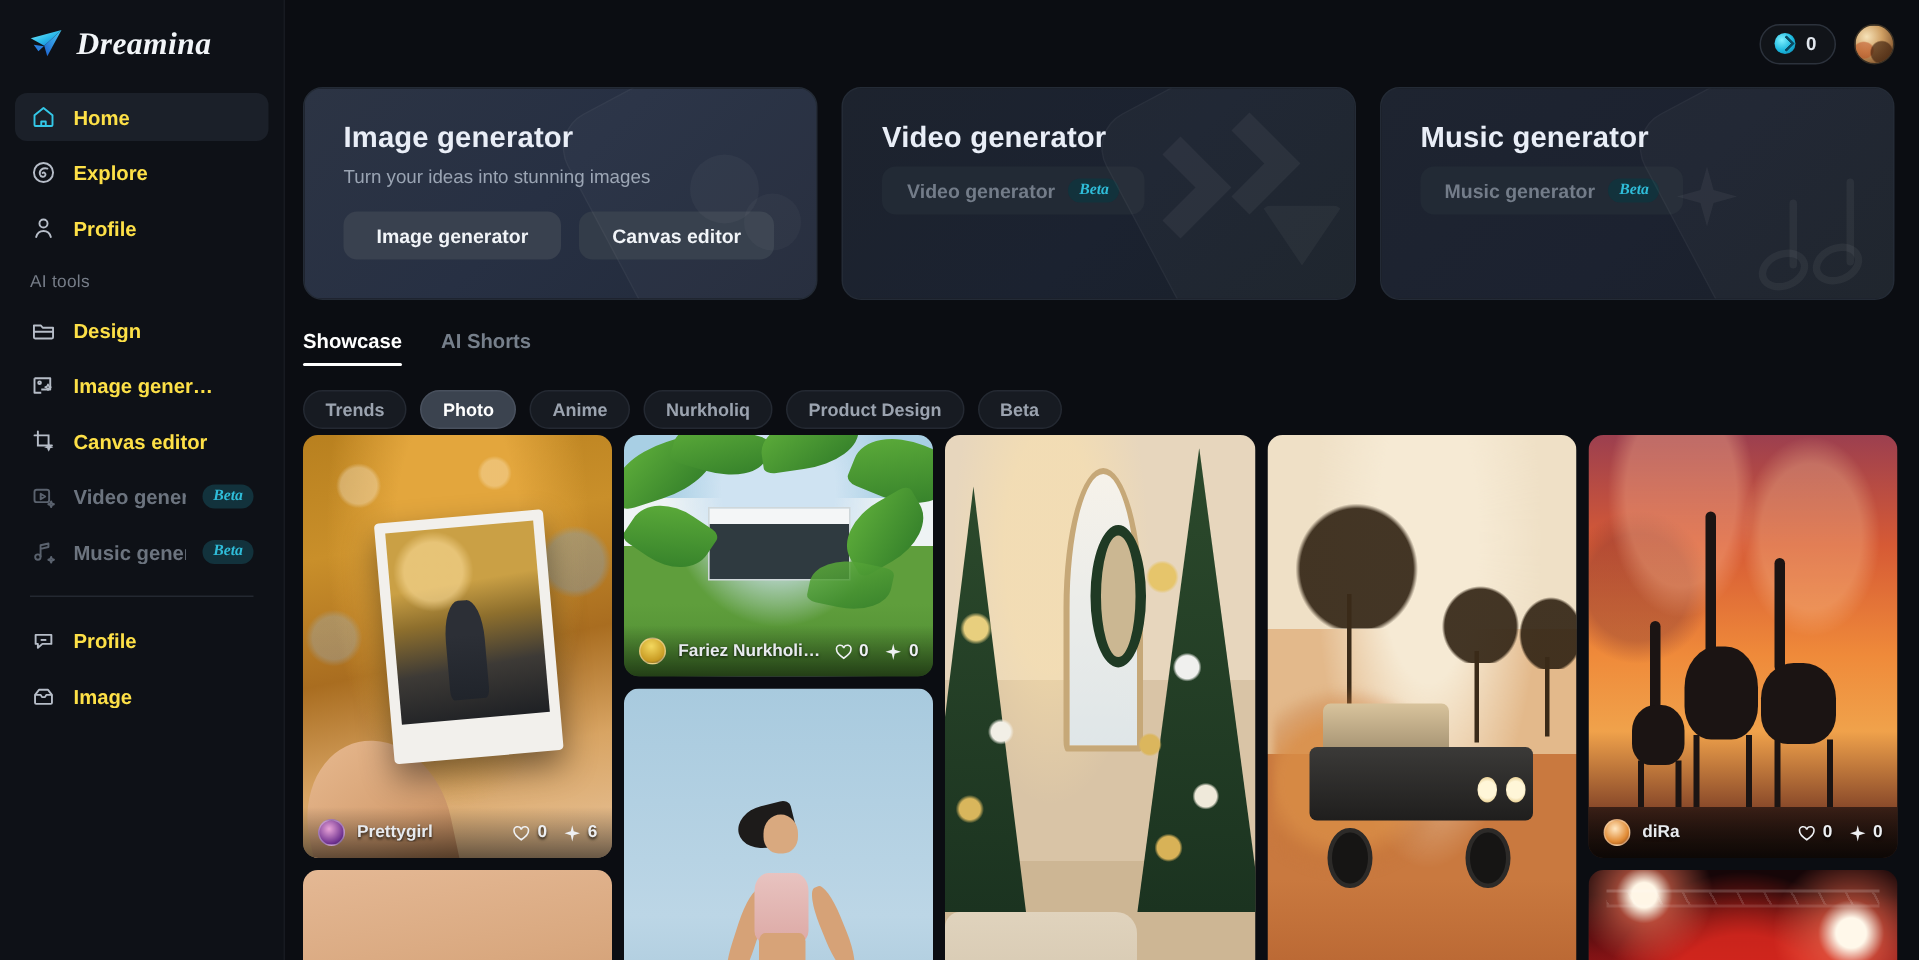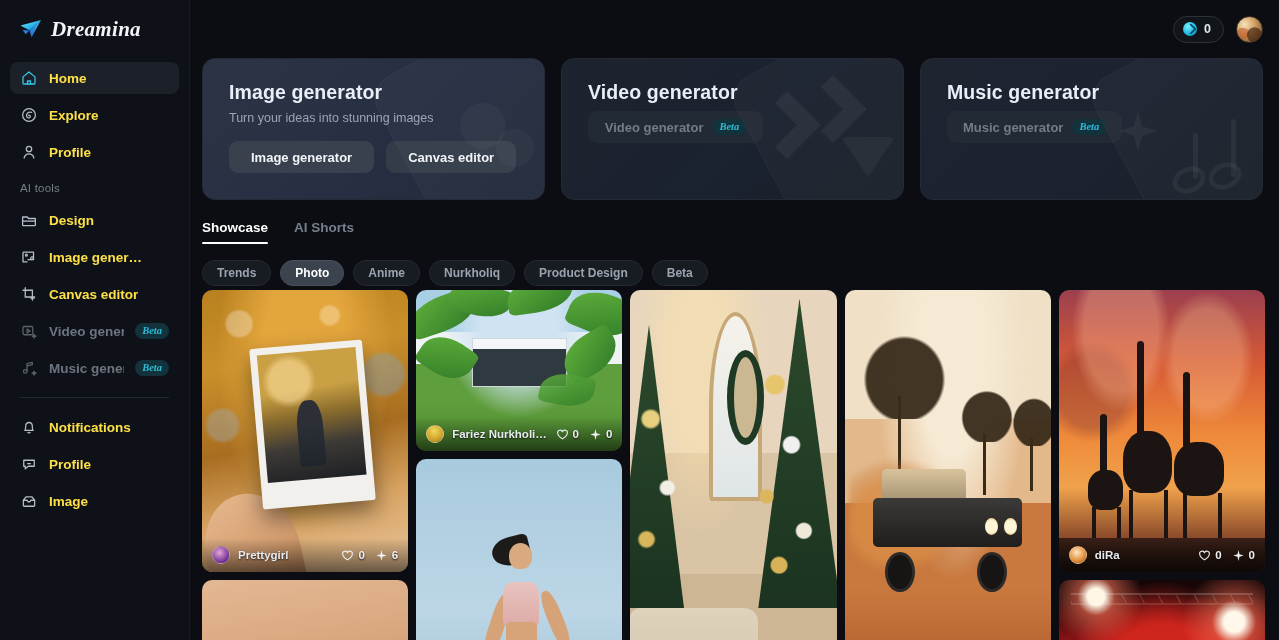--- a/index.html
+++ b/index.html
@@ -758,27 +758,20 @@
         </svg>
         <span class="lbl">Music gener…</span>
         <span class="beta-pill">Beta</span>
       </div>
     </div>
 
     <div class="divider"></div>
 
     <div class="nav-group">
 
-      <div class="nav-item">
-        <svg class="ico" viewBox="0 0 24 24" fill="none" stroke="currentColor" stroke-width="1.7" stroke-linejoin="round">
-          <path d="M6.5 16.5 C7.6 15 7.6 14 7.6 11.2 C7.6 8 9.6 6 12 6 C14.4 6 16.4 8 16.4 11.2 C16.4 14 16.4 15 17.5 16.5 Z"></path>
-          <path d="M10.2 18.6 a1.9 1.9 0 0 0 3.6 0"></path>
-        </svg>
-        <span class="lbl">Notifications</span>
-      </div>
 
       <div class="nav-item">
         <svg class="ico" viewBox="0 0 24 24" fill="none" stroke="currentColor" stroke-width="1.7" stroke-linejoin="round">
           <path d="M5 7 h14 v8 h-8 l-4 3.5 v-3.5 h-2 Z"></path>
           <path d="M9.5 11.5 h5"></path>
         </svg>
         <span class="lbl">Profile</span>
       </div>
 
       <div class="nav-item">

